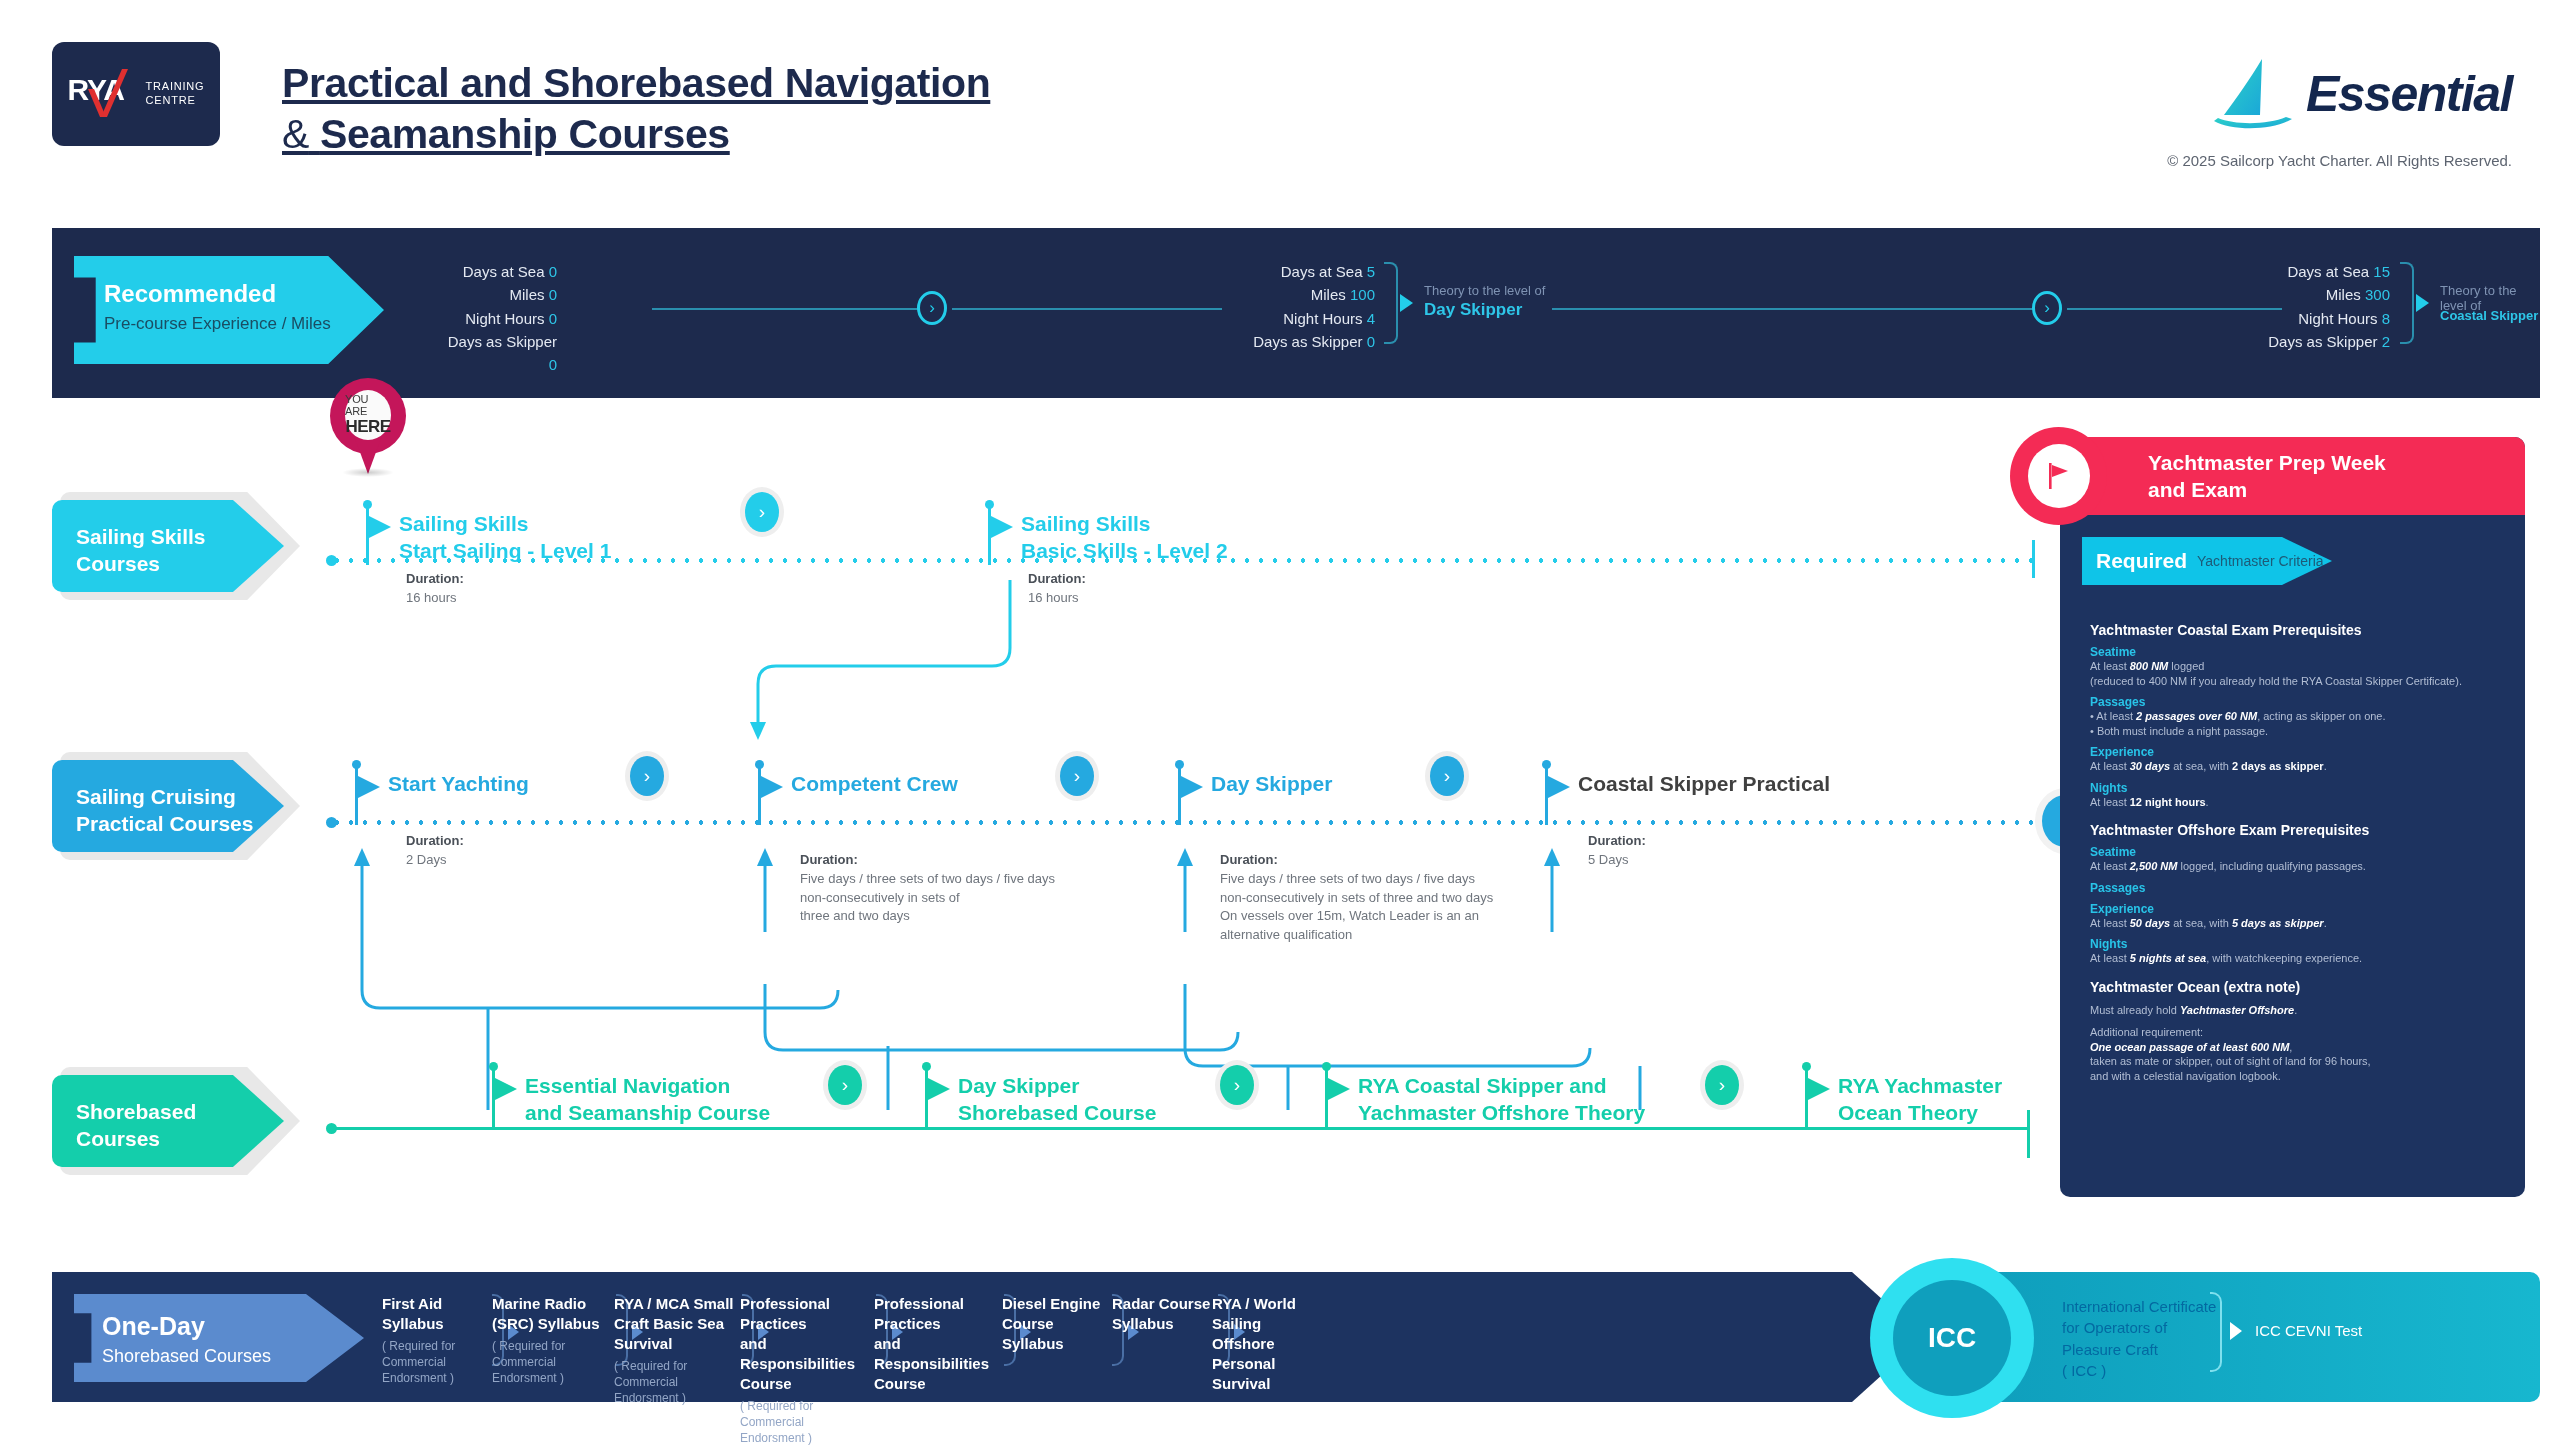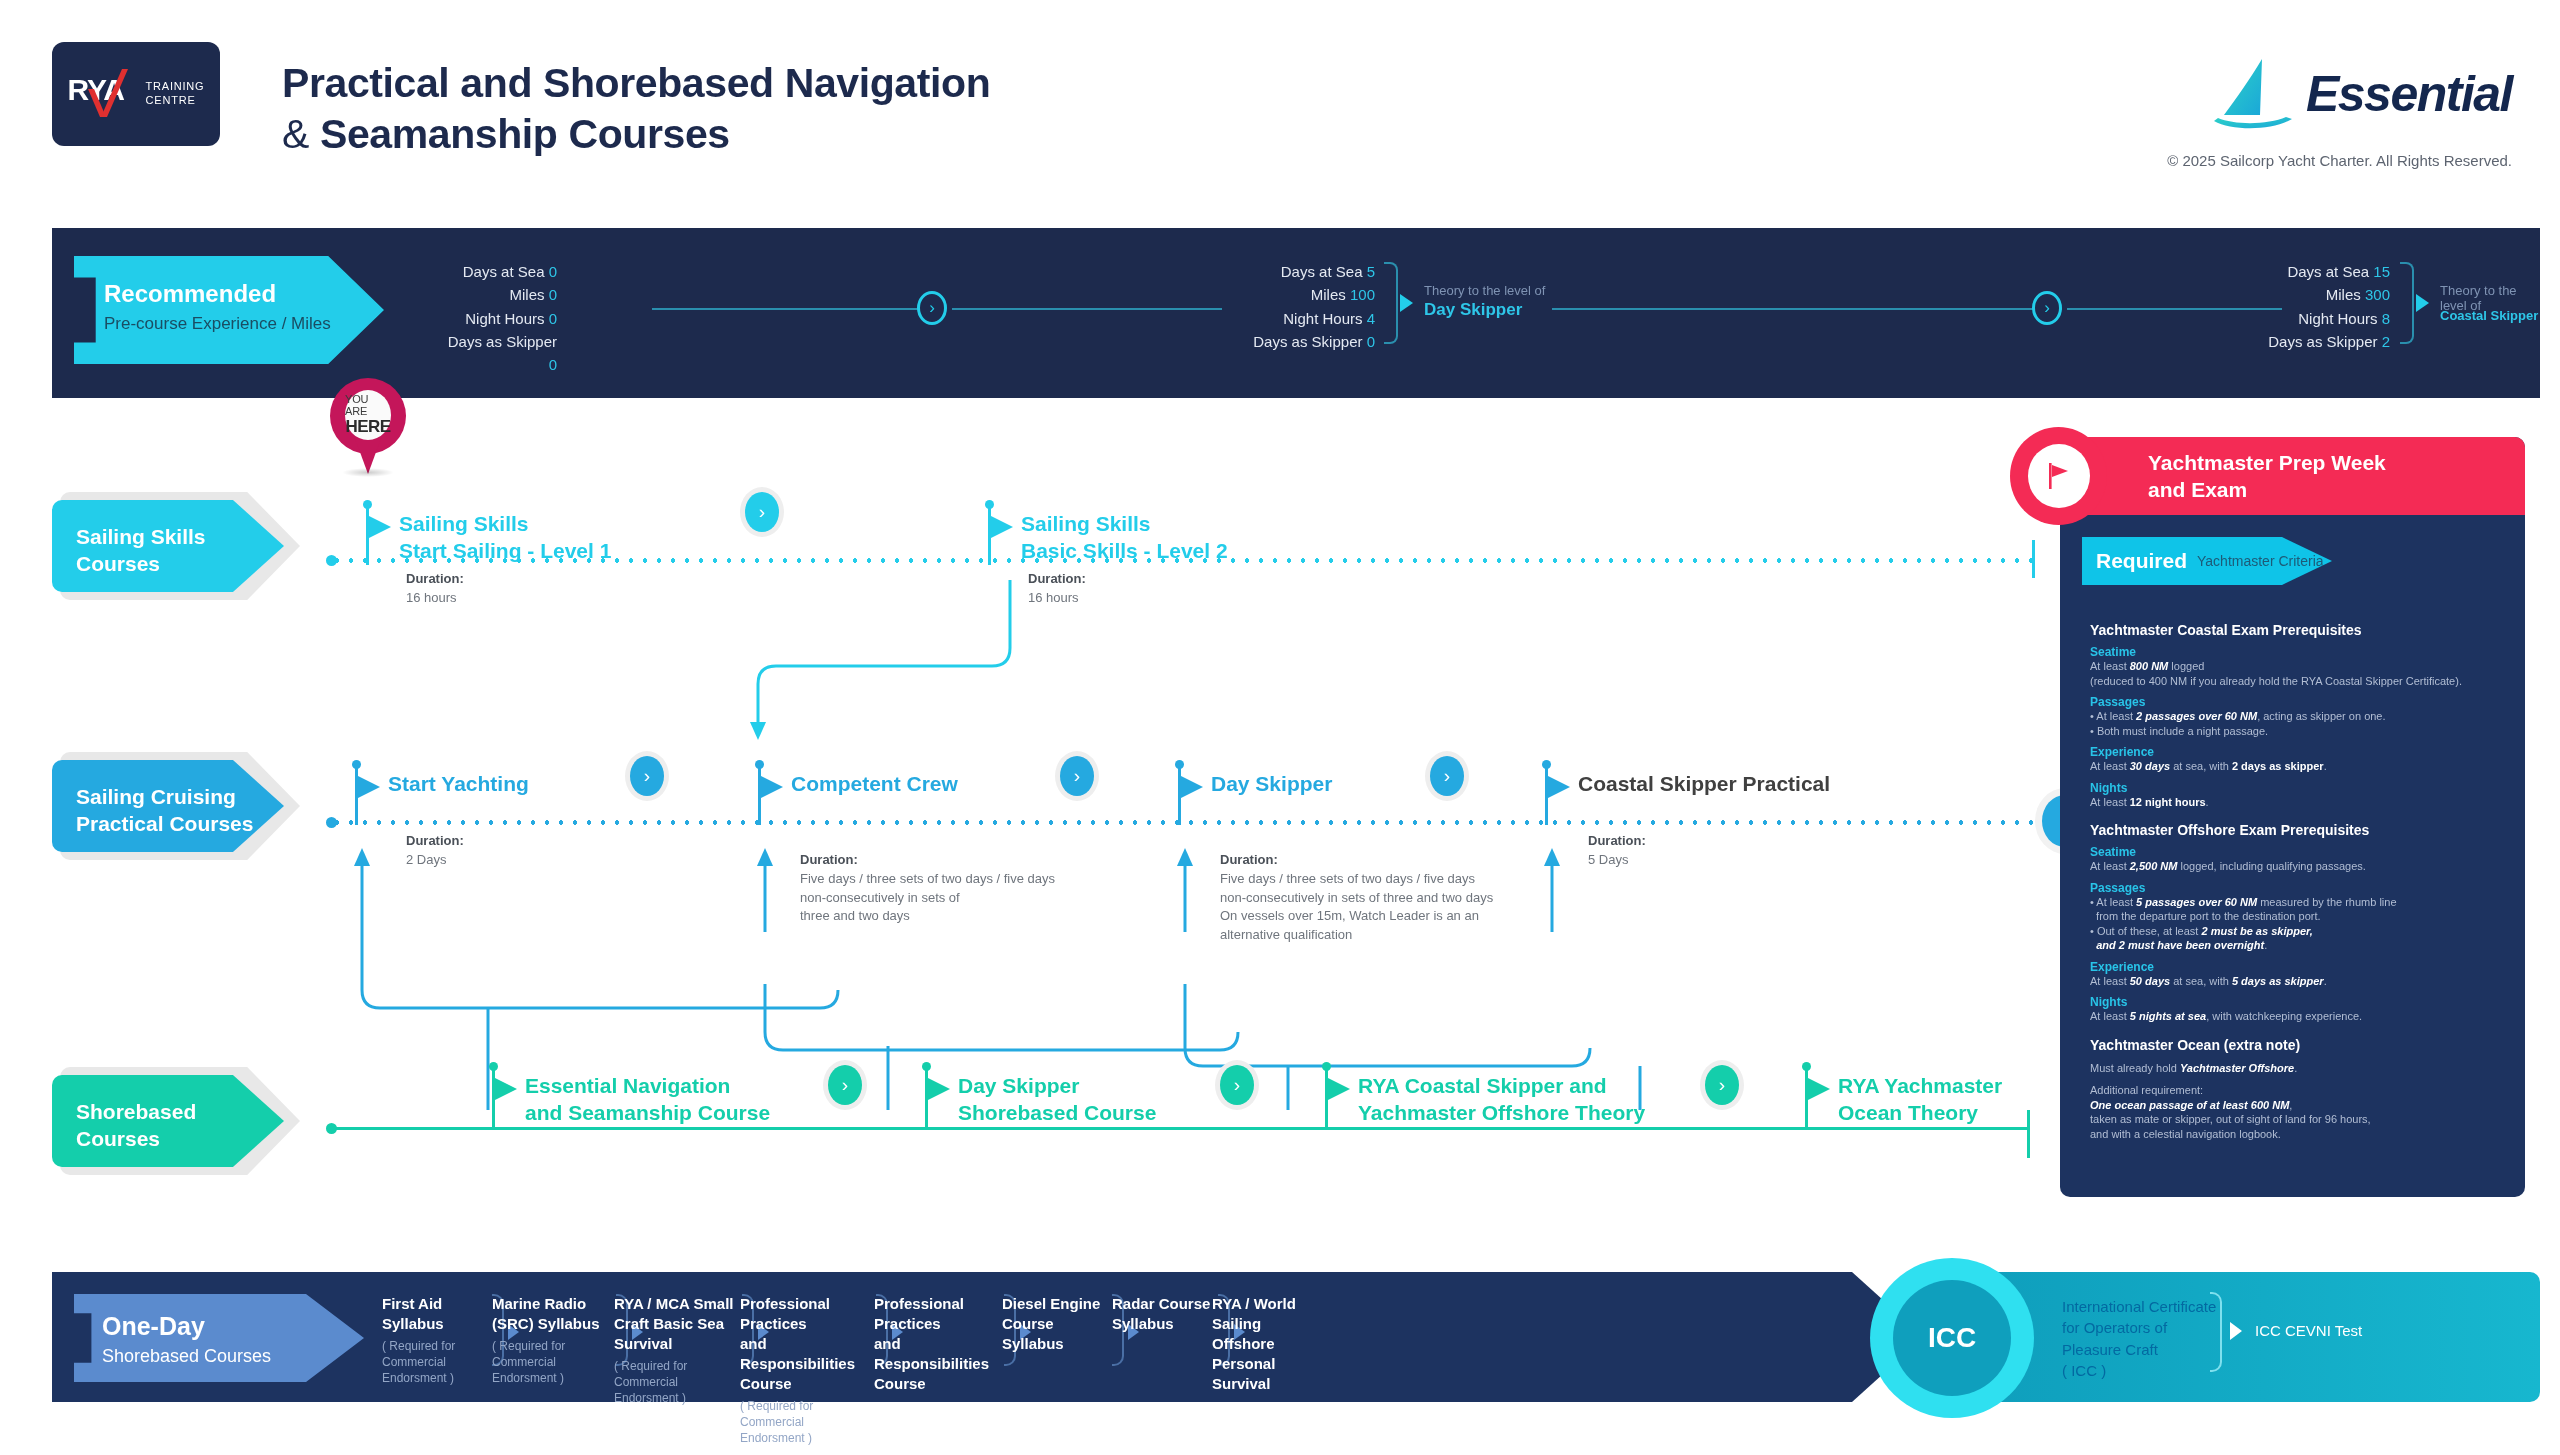--- a/index.html
+++ b/index.html
@@ -28,20 +28,21 @@
     position: absolute; left: 16px; top: 4px; width: 46px; height: 56px;
   }
   .rya-sub {
     font-size: 11px; color: #ffffff; line-height: 1.25; letter-spacing: 0.8px;
     font-family: "Liberation Sans", sans-serif;
   }
   .header-title {
     position: absolute; left: 282px; top: 58px;
     font-size: 41px; line-height: 1.24; color: #1d2a4d; font-weight: bold;
     letter-spacing: -0.4px;
+    text-decoration: underline;
   }
   .header-title .amp { font-weight: normal; }
   .sailcorp { position: absolute; right: 48px; top: 55px; display: flex; align-items: center; gap: 10px; }
   .sailcorp-name { font-size: 50px; font-weight: bold; font-style: italic; color: #14274e; letter-spacing: -1.5px; }
   .copyright { position: absolute; right: 48px; top: 152px; font-size: 15px; color: #5d6470; }
 
   
   .rec-bar {
     position: absolute; left: 52px; top: 228px; width: 2488px; height: 170px;
     background: #1d2a4d;
@@ -517,21 +518,20 @@
         <div class="ym-sh">Passages</div>
         <div class="ym-p">• At least <b>2 passages over 60 NM</b>, acting as skipper on one.<br>• Both must include a night passage.</div>
         <div class="ym-sh">Experience</div>
         <div class="ym-p">At least <b>30 days</b> at sea, with <span class="bb">2 days as skipper</span>.</div>
         <div class="ym-sh">Nights</div>
         <div class="ym-p">At least <span class="bb">12 night hours</span>.</div>
         <div class="ym-h">Yachtmaster Offshore  Exam Prerequisites</div>
         <div class="ym-sh">Seatime</div>
         <div class="ym-p">At least <b>2,500 NM</b> logged, including qualifying passages.</div>
         <div class="ym-sh">Passages</div>
-        <div class="ym-p">• At least <b>5 passages over 60 NM</b> measured by the rhumb line<br>&nbsp;&nbsp;from the departure port to the destination port.<br>• Out of these, at least <b>2 must be as skipper,</b><br>&nbsp;&nbsp;<b>and 2 must have been overnight</b>.</div>
         <div class="ym-sh">Experience</div>
         <div class="ym-p">At least <b>50 days</b> at sea, with <b>5 days as skipper</b>.</div>
         <div class="ym-sh">Nights</div>
         <div class="ym-p">At least <b>5 nights at sea</b>, with watchkeeping experience.</div>
         <div class="ym-h">Yachtmaster Ocean (extra note)</div>
         <div class="ym-p" style="margin-top: 8px;">Must already hold <b>Yachtmaster Offshore</b>.</div>
         <div class="ym-p" style="margin-top: 8px;">Additional requirement:<br><b>One ocean passage of at least 600 NM</b>,<br>taken as mate or skipper, out of sight of land for 96 hours,<br>and with a celestial navigation logbook.</div>
       </div>
   </div>
 

